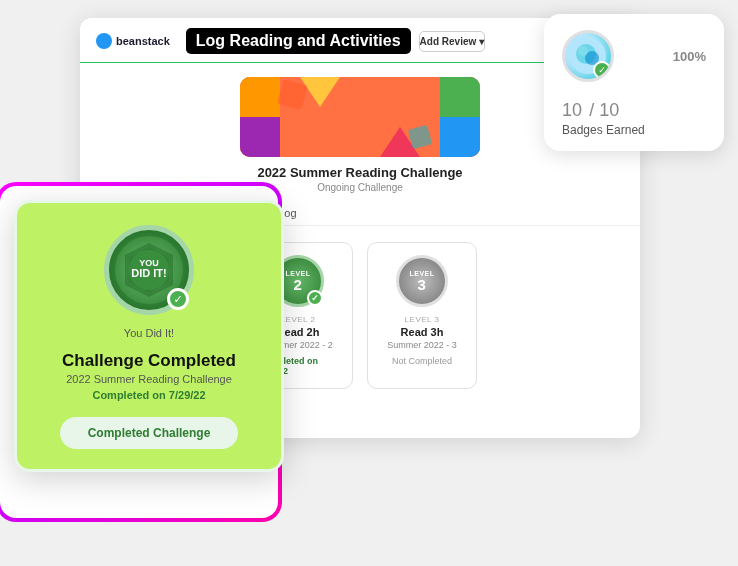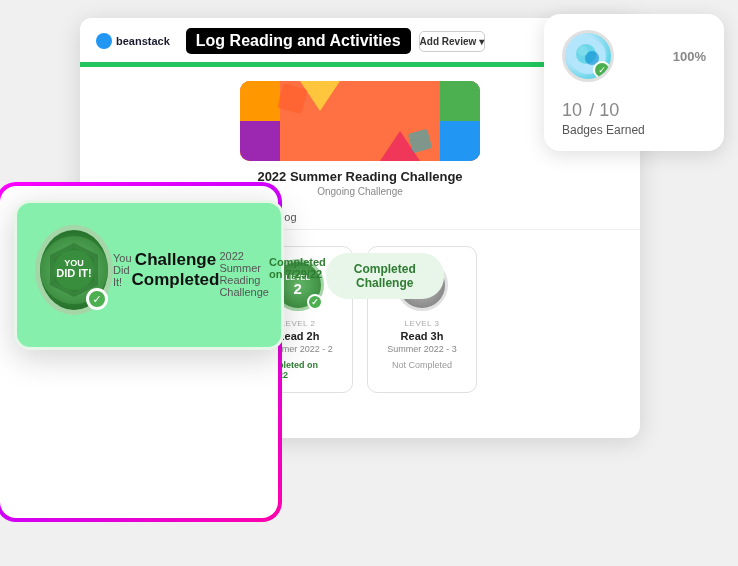--- a/index.html
+++ b/index.html
@@ -22,21 +22,21 @@
       background: #fff;
       border-radius: 12px;
       box-shadow: 0 4px 24px rgba(0,0,0,0.13);
       overflow: hidden;
     }
 
     
     .top-bar {
       background: #fff;
       padding: 10px 16px 0;
-      border-bottom: 5px solid #22c55e;
+      border-bottom: 1px solid #22c55e;
     }
     .top-bar-actions {
       display: flex;
       align-items: center;
       gap: 8px;
       margin-bottom: 8px;
     }
     .logo-area {
       display: flex;
       align-items: center;
@@ -247,25 +247,26 @@
       font-size: 9px;
       color: #999;
     }
 
     
     .modal-card {
       position: absolute;
       top: 200px;
       left: 14px;
       width: 270px;
-      background: #86efac;
+      background: #bef264;
       border-radius: 16px;
       box-shadow: 0 8px 32px rgba(0,0,0,0.18);
       padding: 22px 18px 20px;
       display: flex;
+      flex-direction: column;
       align-items: center;
       z-index: 10;
       border: 3px solid #e8f5e9;
     }
     .modal-badge-outer {
       width: 90px;
       height: 90px;
       border-radius: 50%;
       background: radial-gradient(circle, #4caf50, #1b5e20);
       border: 5px solid #a5d6a7;
@@ -303,21 +304,21 @@
     }
     .modal-subtitle {
       font-size: 11px;
       color: #555;
       margin-bottom: 12px;
     }
     .modal-title {
       font-size: 17px;
       font-weight: 900;
       color: #111;
-      margin-bottom: 12px;
+      margin-bottom: 2px;
       text-align: center;
     }
     .modal-challenge-name {
       font-size: 11px;
       color: #555;
       margin-bottom: 4px;
     }
     .modal-completed-date {
       font-size: 11px;
       color: #2e7d32;

